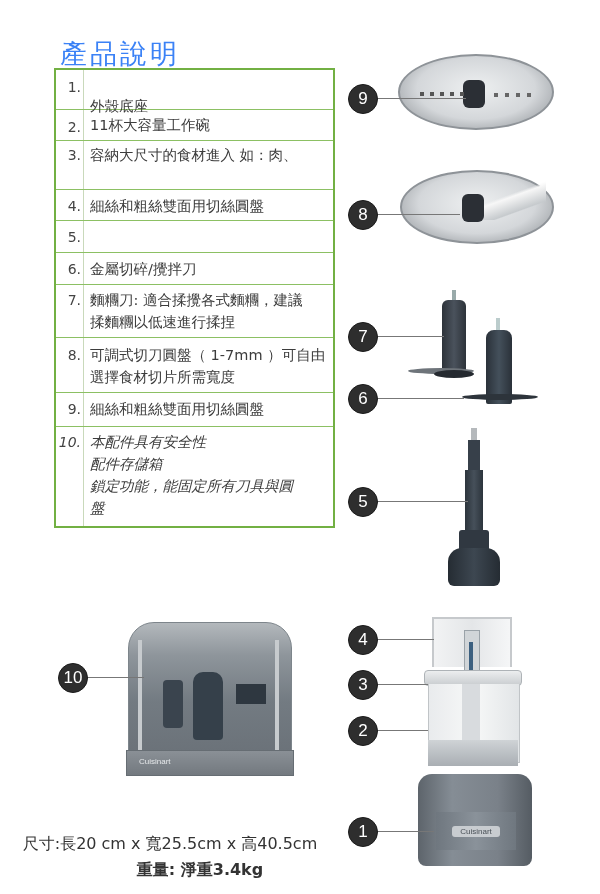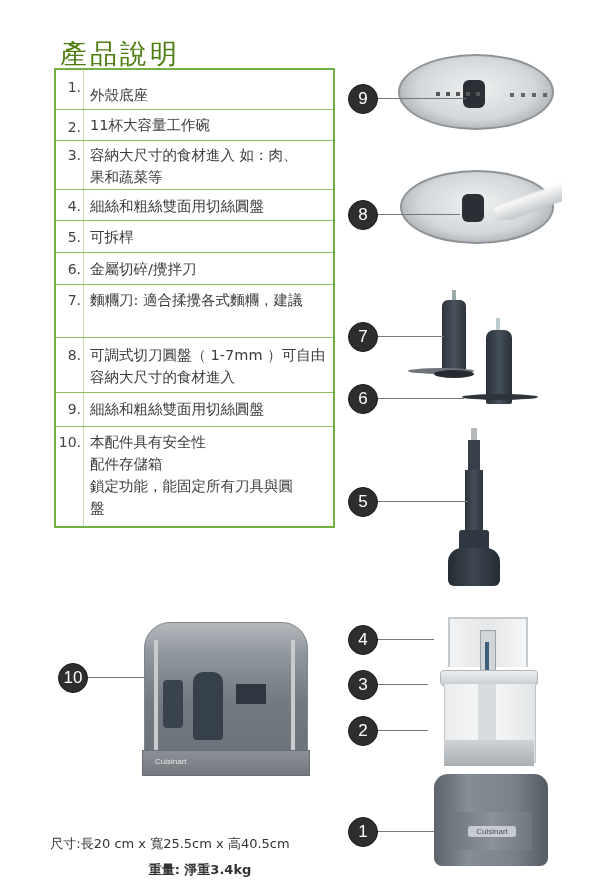--- a/index.html
+++ b/index.html
@@ -4,31 +4,31 @@
   <style>
     html, body { margin: 0; padding: 0; }
     body {
       width: 600px; height: 894px; position: relative; overflow: hidden;
       background: #ffffff;
       font-family: "DejaVu Sans", "Liberation Sans", sans-serif;
       color: #3a3a3a;
     }
     .title {
       position: absolute; left: 60px; top: 18px;
-      font-size: 27px; color: #4d7c0f; letter-spacing: 3px; font-weight: normal;
+      font-size: 27px; color: #3b82f6; letter-spacing: 3px; font-weight: normal;
     }
     .spec-table {
       position: absolute; left: 54px; top: 68px; width: 281px; height: 460px;
       border: 2px solid #72b043; box-sizing: border-box;
     }
     .row {
       position: absolute; left: 0; right: 0; display: flex;
       border-bottom: 1px solid #8cc063; box-sizing: border-box;
     }
-    .row:last-child { border-bottom: none; }
+    .row:last-child { border-bottom: none; font-style: italic; }
     .num {
       width: 28px; flex: none; text-align: right; padding: 6px 2px 0 0; box-sizing: border-box;
       border-right: 1px solid #c9d9bb; font-size: 14px; color: #444;
     }
     .txt {
       flex: 1; padding: 6px 4px 0 6px; font-size: 14.5px; line-height: 22px; color: #3c3c3c;
     }
     .txt .line { display: block; white-space: nowrap; }
     .num span { line-height: 22px; }
 
@@ -42,80 +42,77 @@
     
     .disc {
       position: absolute; border-radius: 50%;
       background: radial-gradient(ellipse at 50% 45%, #eef0f1 0%, #d4d7da 55%, #a7abaf 80%, #7d8287 100%);
       border: 2px solid #8e9398;
     }
     .hub {
       position: absolute; width: 22px; height: 28px; border-radius: 6px; background: #2b2f35;
     }
     .dark-part { position: absolute; background: #37404a; }
-    .shade { position: absolute; margin-left: 16px; }
+    .shade { position: absolute; }
     .dims {
-      position: absolute; left: 0; width: 340px; text-align: center; font-size: 13px; color: #333;
+      position: absolute; left: 0; width: 340px; text-align: center; font-size: 16px; color: #333;
       line-height: 19px;
     }
   </style>
 </head>
 <body>
 
 <h1 class="title">產品說明</h1>
 
 <div class="spec-table">
   <div class="row" style="top:0;height:40px;">
     <div class="num"><span>1.</span></div>
-    <div class="txt" style="padding-top:14px">
+    <div class="txt" style="padding-top:25px">
         <span class="line">外殼底座</span>
       </div>
   </div>
   <div class="row" style="top:40px;height:31px;">
     <div class="num"><span>2.</span></div>
     <div class="txt" style="padding-top:4px">
         <span class="line">11杯大容量工作碗</span>
       </div>
   </div>
   <div class="row" style="top:71px;height:49px;">
     <div class="num" style="padding-top:3px"><span>3.</span></div>
     <div class="txt" style="padding-top:3px">
       <span class="line">容納大尺寸的食材進入 如：肉、</span>
-      <span class="line">果和蔬菜等</span>
     </div>
   </div>
   <div class="row" style="top:120px;height:31px;">
     <div class="num" style="padding-top:5px"><span>4.</span></div>
     <div class="txt" style="padding-top:5px">
         <span class="line">細絲和粗絲雙面用切絲圓盤</span>
       </div>
   </div>
   <div class="row" style="top:151px;height:32px;">
     <div class="num" style="padding-top:5px"><span>5.</span></div>
-    <div class="txt" style="padding-top:5px">
-        <span class="line">可拆桿</span>
-      </div>
   </div>
   <div class="row" style="top:183px;height:32px;">
     <div class="num" style="padding-top:5px"><span>6.</span></div>
     <div class="txt" style="padding-top:5px">
         <span class="line">金屬切碎/攪拌刀</span>
       </div>
   </div>
   <div class="row" style="top:215px;height:53px;">
     <div class="num" style="padding-top:4px"><span>7.</span></div>
     <div class="txt" style="padding-top:4px">
       <span class="line">麵糰刀: 適合揉攪各式麵糰，建議</span>
+      <span class="line">揉麵糰以低速進行揉捏</span>
     </div>
   </div>
   <div class="row" style="top:268px;height:55px;">
     <div class="num" style="padding-top:6px"><span>8.</span></div>
     <div class="txt" style="padding-top:6px">
       <span class="line">可調式切刀圓盤（ 1-7mm ）可自由</span>
-      <span class="line">容納大尺寸的食材進入</span>
+      <span class="line">選擇食材切片所需寬度</span>
     </div>
   </div>
   <div class="row" style="top:323px;height:34px;">
     <div class="num" style="padding-top:5px"><span>9.</span></div>
     <div class="txt" style="padding-top:5px">
         <span class="line">細絲和粗絲雙面用切絲圓盤</span>
       </div>
   </div>
   <div class="row" style="top:357px;height:99px;">
     <div class="num" style="padding-top:4px"><span>10.</span></div>

